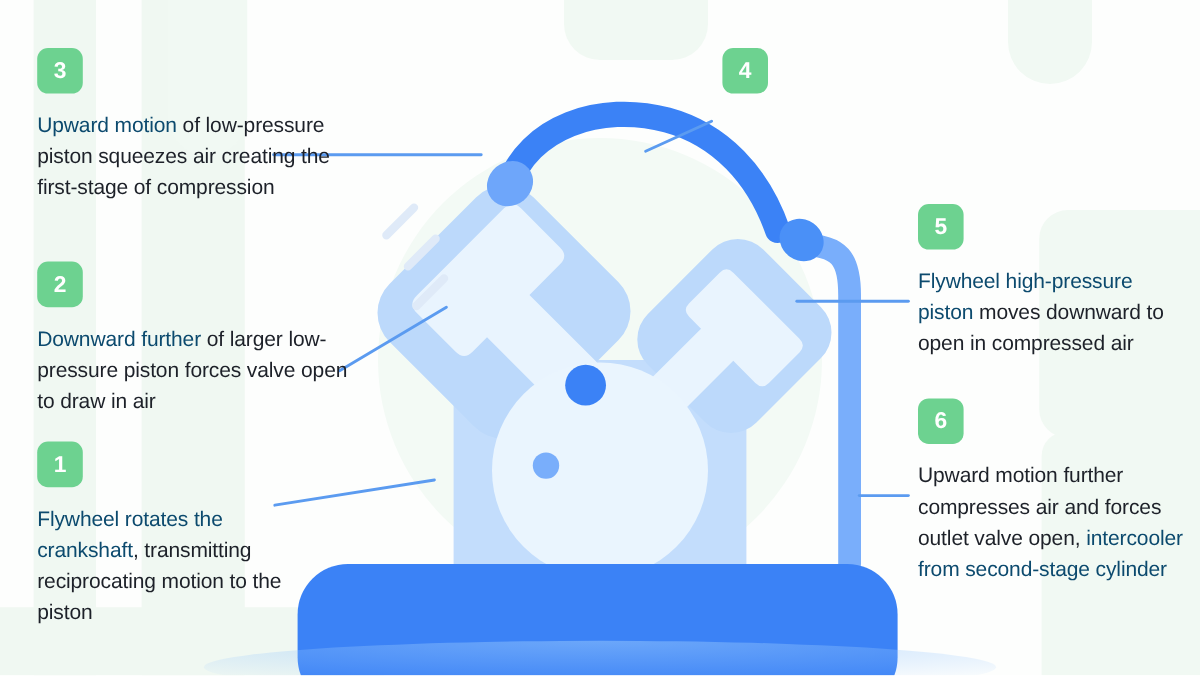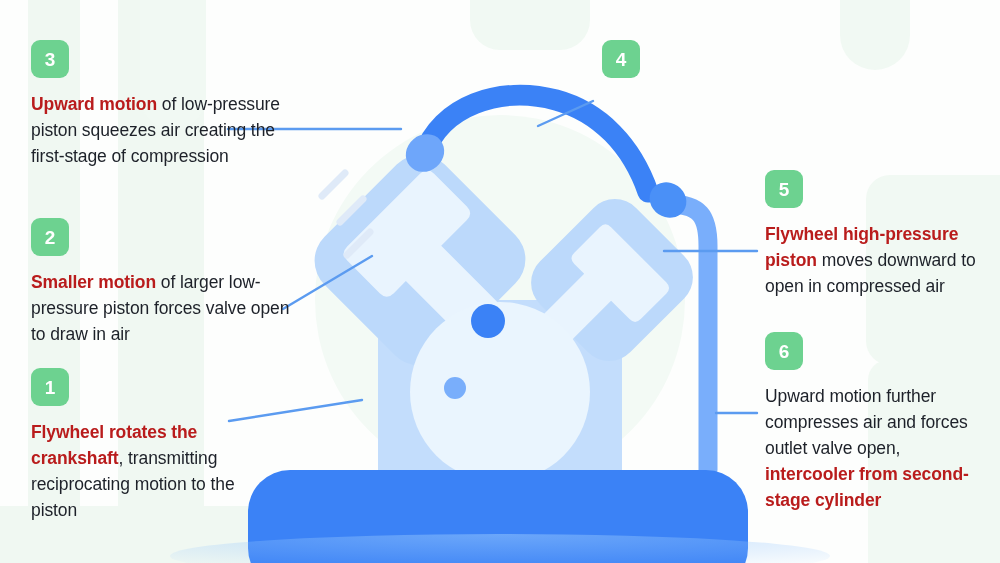--- a/index.html
+++ b/index.html
@@ -54,22 +54,22 @@
     line-height: 1;
     margin-bottom: 13px;
   }
   .step-text {
     font-size: 17.5px;
     line-height: 1.49;
     color: #1d2129;
     letter-spacing: -0.1px;
   }
   .hl {
-    color: #b91c1c;
-    font-weight: bold;
+    color: #0c4a6e;
+    font-weight: normal;
   }
   .step.right .step-text { }
 
   
   #step-3 { left: 31px; top: 40px; width: 250px; }
   #step-2 { left: 31px; top: 218px; width: 275px; }
   #step-1 { left: 31px; top: 368px; width: 230px; }
   #step-4 { left: 602px; top: 40px; width: 290px; }
   #step-5 { left: 765px; top: 170px; width: 225px; }
   #step-6 { left: 765px; top: 332px; width: 225px; }
@@ -165,21 +165,21 @@
   <div class="step" id="step-3">
     <div class="badge">3</div>
     <div class="step-text">
       <span class="hl">Upward motion</span><span> of low-pressure piston squeezes air creating the first-stage of compression</span>
     </div>
   </div>
 
   <div class="step" id="step-2">
     <div class="badge">2</div>
     <div class="step-text">
-      <span class="hl">Smaller motion</span><span> of larger low-pressure piston forces valve open to draw in air</span>
+      <span class="hl">Downward further</span><span> of larger low-pressure piston forces valve open to draw in air</span>
     </div>
   </div>
 
   <div class="step" id="step-1">
     <div class="badge">1</div>
     <div class="step-text">
       <span class="hl">Flywheel rotates the crankshaft</span><span>, transmitting reciprocating motion to the piston</span>
     </div>
   </div>
 

